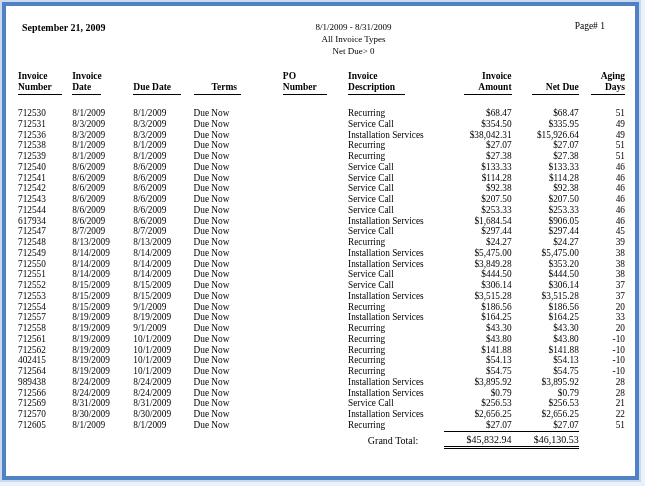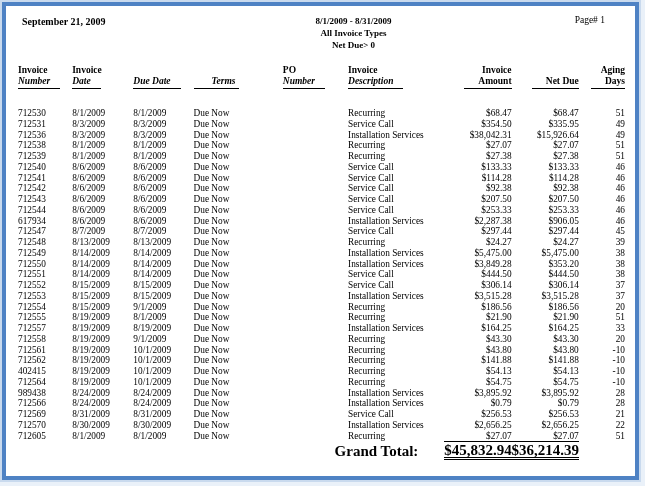--- a/index.html
+++ b/index.html
@@ -16,21 +16,21 @@
     box-sizing: border-box;
     border: 4px solid #4e82c4;
     background: #ffffff;
     box-shadow: 0 0 0 2px #c9daee;
     overflow: hidden;
   }
   
   .report-header {
     display: flex;
     align-items: flex-start;
-    margin-top: 9px;
+    margin-top: 15px;
   }
   .hdr-left {
     width: 150px;
     padding-left: 16px;
     font-size: 10px;
     font-weight: bold;
     line-height: 14px;
     flex: 0 0 auto;
   }
   .hdr-center {
@@ -38,21 +38,20 @@
     text-align: center;
   }
   .report-title {
     font-size: 16px;
     font-weight: bold;
     line-height: 18px;
   }
   .sub-line {
     font-size: 9px;
     line-height: 12px;
-    font-weight: bold;
   }
   .hdr-right {
     width: 70px;
     padding-right: 30px;
     font-size: 9.5px;
     text-align: right;
     flex: 0 0 auto;
   }
   
   table.invoices {
@@ -78,44 +77,44 @@
     padding: 0 0 1px 0;
     white-space: nowrap;
   }
   th.col-left  { text-align: left; }
   th.col-right { text-align: right; }
   .hu {
     display: inline-block;
     border-bottom: 1.5px solid #000;
     padding-bottom: 1px;
   }
-  th.col-left  .hu { padding-right: 10px; font-style: italic; }
+  th.col-left  .hu { padding-right: 10px; }
   th.col-right .hu { padding-left: 14px; }
   th[data-key="terms"] .hu { padding-left: 18px; padding-right: 4px; }
   td {
     font-size: 9.3px;
     line-height: 10.75px;
     white-space: nowrap;
     overflow: hidden;
     padding: 0;
   }
   td.num { text-align: right; }
-  tbody tr:first-child td { padding-top: 18px; }
+  tbody tr:first-child td { padding-top: 12px; }
   
   tfoot td {
-    font-size: 15px;
-    font-weight: bold;
+    font-size: 10px;
+    font-weight: normal;
     padding-top: 3px;
   }
   .gt-label {
     text-align: right;
     padding-right: 26px;
   }
   .gt-amount {
-    text-align: center;
+    text-align: right;
     border-top: 1px solid #000;
     border-bottom: 3px double #000;
     padding-bottom: 1px;
   }
 </style>
 </head>
 <body>
 
 <div class="frame">
 
@@ -291,21 +290,21 @@
           <td class="num">$253.33</td>
           <td class="num">46</td>
         </tr>
         <tr>
           <td>617934</td>
           <td>8/6/2009</td>
           <td>8/6/2009</td>
           <td>Due Now</td>
           <td></td>
           <td>Installation Services</td>
-          <td class="num">$2,287.38</td>
+          <td class="num">$1,684.54</td>
           <td class="num">$906.05</td>
           <td class="num">46</td>
         </tr>
         <tr>
           <td>712547</td>
           <td>8/7/2009</td>
           <td>8/7/2009</td>
           <td>Due Now</td>
           <td></td>
           <td>Service Call</td>
@@ -382,31 +381,20 @@
         <tr>
           <td>712554</td>
           <td>8/15/2009</td>
           <td>9/1/2009</td>
           <td>Due Now</td>
           <td></td>
           <td>Recurring</td>
           <td class="num">$186.56</td>
           <td class="num">$186.56</td>
           <td class="num">20</td>
-        </tr>
-        <tr>
-          <td>712555</td>
-          <td>8/19/2009</td>
-          <td>8/1/2009</td>
-          <td>Due Now</td>
-          <td></td>
-          <td>Recurring</td>
-          <td class="num">$21.90</td>
-          <td class="num">$21.90</td>
-          <td class="num">51</td>
         </tr>
         <tr>
           <td>712557</td>
           <td>8/19/2009</td>
           <td>8/19/2009</td>
           <td>Due Now</td>
           <td></td>
           <td>Installation Services</td>
           <td class="num">$164.25</td>
           <td class="num">$164.25</td>
@@ -520,19 +508,19 @@
           <td>Recurring</td>
           <td class="num">$27.07</td>
           <td class="num">$27.07</td>
           <td class="num">51</td>
         </tr>
       </tbody>
     <tfoot>
       <tr>
         <td colspan="6" class="gt-label">Grand Total:</td>
         <td class="gt-amount">$45,832.94</td>
-        <td class="gt-amount">$36,214.39</td>
+        <td class="gt-amount">$46,130.53</td>
         <td></td>
       </tr>
     </tfoot>
   </table>
 
 </div>
 
 </body></html>

